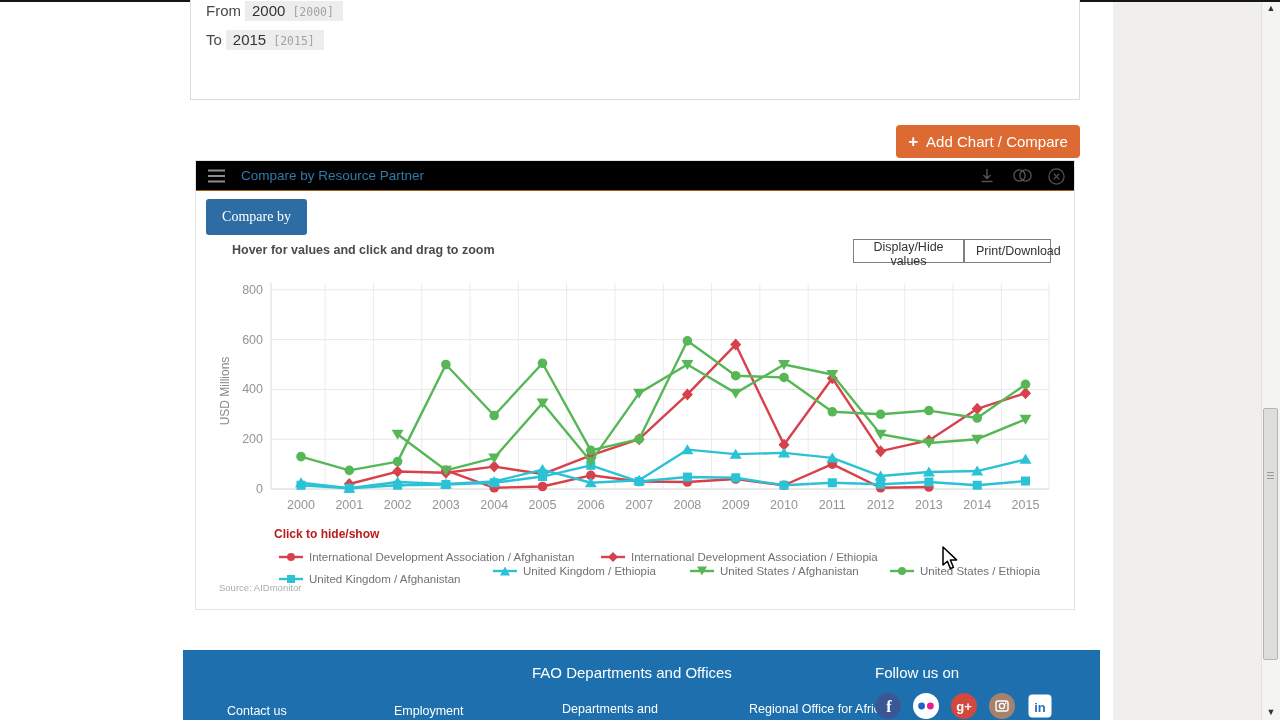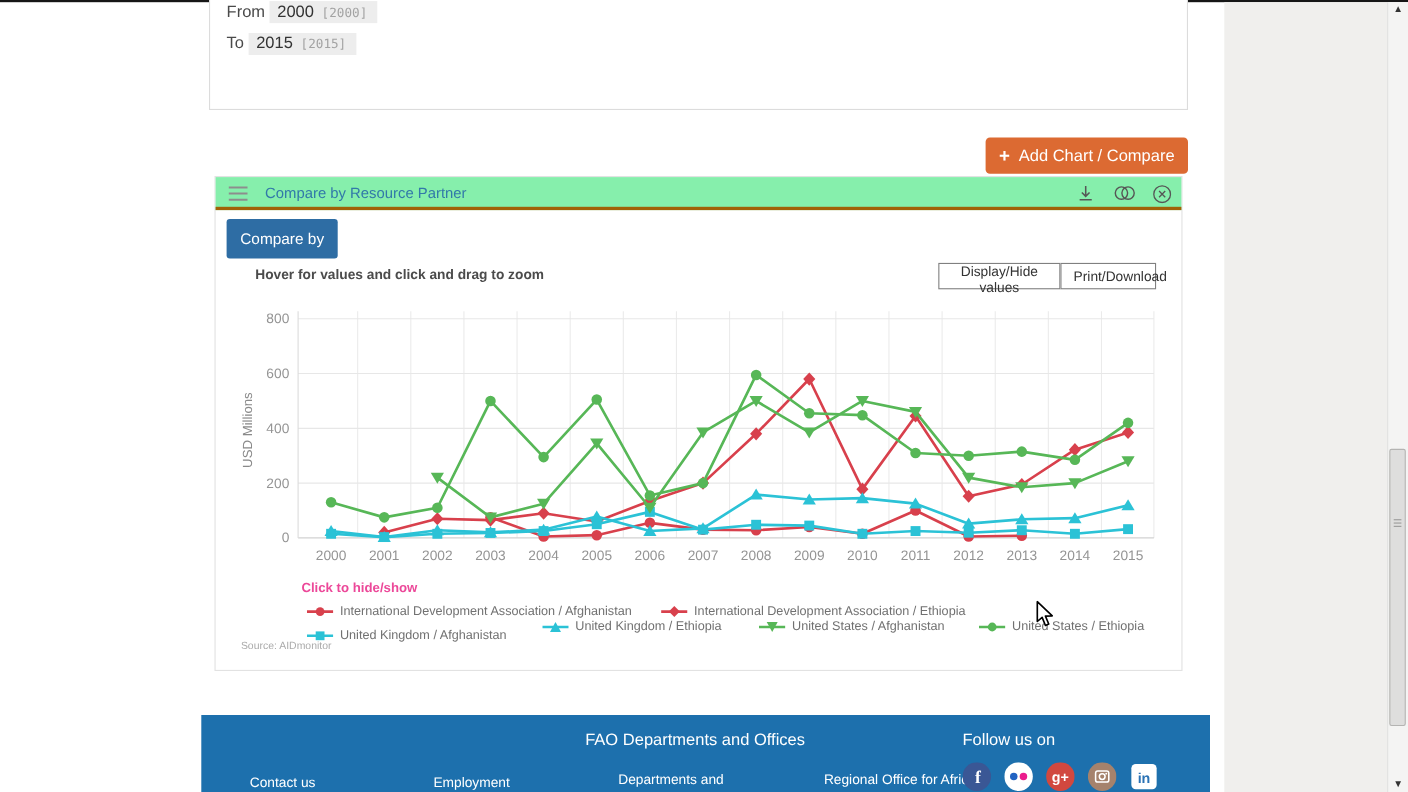--- a/index.html
+++ b/index.html
@@ -24,43 +24,43 @@
   .filter-row .code { font-family:"DejaVu Sans Mono", monospace; font-size:11.5px; color:#a3a3a3; margin-left:7px; }
   #row-from { top:4px; } #row-to { top:33px; } #row-indicator { top:62px; }
 
   
   #add-chart-btn { position:absolute; left:896px; top:125px; width:184px; height:33px; background:#dc6a32; border:none; border-radius:4px;
     color:#fff; font-size:15px; font-family:inherit; display:flex; align-items:center; justify-content:center; gap:8px; cursor:pointer; }
   #add-chart-btn .plus { font-size:17px; font-weight:bold; line-height:1; }
 
   
   #panel { position:absolute; left:195px; top:160px; width:880px; height:450px; background:#fff; border:1px solid #e2e2e2; }
-  #panel-header { position:absolute; left:0; top:0; right:0; height:30px; background:#86efac; border-bottom:3px solid #a16207; }
+  #panel-header { position:absolute; left:0; top:0; right:0; height:30px; background:#000000; border-bottom:1px solid #a16207; }
   #menu-icon { position:absolute; left:11px; top:8px; cursor:pointer; }
   #panel-title { position:absolute; left:45px; top:0; line-height:30px; font-size:13.5px; color:#3279a9; }
   .hdr-icon { position:absolute; top:7px; cursor:pointer; }
   #download-icon { left:783px; } #compare-icon { left:816px; } #close-icon { left:852px; }
 
   #compare-btn { position:absolute; left:10px; top:38px; width:101px; height:36px; background:#2e6da4; border:none; border-radius:3px;
-    color:#fff; font-size:14px; font-family:Liberation Sans, sans-serif; cursor:pointer; }
+    color:#fff; font-size:14px; font-family:Liberation Serif, serif; cursor:pointer; }
   #dropdown { position:absolute; left:130px; top:38px; width:295px; height:36px; border:1px solid #c8c8c8; border-radius:4px; background:#fff;
     font-size:13.5px; color:#333; line-height:34px; padding-left:15px; cursor:pointer; }
   #dropdown .caret { position:absolute; right:14px; top:14px; }
 
   #hint { position:absolute; left:36px; top:82px; font-size:12.5px; font-weight:bold; color:#4b4b4b; }
   .mini-btn { position:absolute; top:78px; height:24px; background:#fff; border:1px solid #808080; font-size:12.5px; color:#333;
     font-family:inherit; padding:0 11px; cursor:pointer; }
   #display-hide-btn { left:657px; width:111px; }
   #print-download-btn { left:768px; width:87px; }
 
   #chart-svg { position:absolute; left:20px; top:108px; }
   #chart-svg .tick { font-size:12.5px; fill:#949494; font-family:"Liberation Sans", sans-serif; }
   #chart-svg .axis-title { font-size:12px; fill:#8a8a8a; font-family:"Liberation Sans", sans-serif; }
 
-  #legend-title { position:absolute; left:78px; top:366px; font-size:12px; font-weight:bold; color:#ec4899; }
+  #legend-title { position:absolute; left:78px; top:366px; font-size:12px; font-weight:bold; color:#b91c1c; }
   .legend-item { position:absolute; white-space:nowrap; cursor:pointer; height:13px; }
   .legend-item svg { vertical-align:middle; }
   .legend-item span { font-size:11.5px; color:#717171; margin-left:6px; vertical-align:middle; }
   #source-note { position:absolute; left:23px; top:421px; font-size:9.5px; color:#ababab; }
 
   
   #footer { position:absolute; left:183px; top:650px; width:917px; height:70px; background:#1d70ad; color:#fff;text-align:right; }
   #footer-dept-title { position:absolute; left:349px; top:14px; font-size:15px; }
   #footer-follow-title { position:absolute; left:692px; top:14px; font-size:15px; }
   .footer-link { position:absolute; top:54px; font-size:12.5px; color:#fff; cursor:pointer; }

